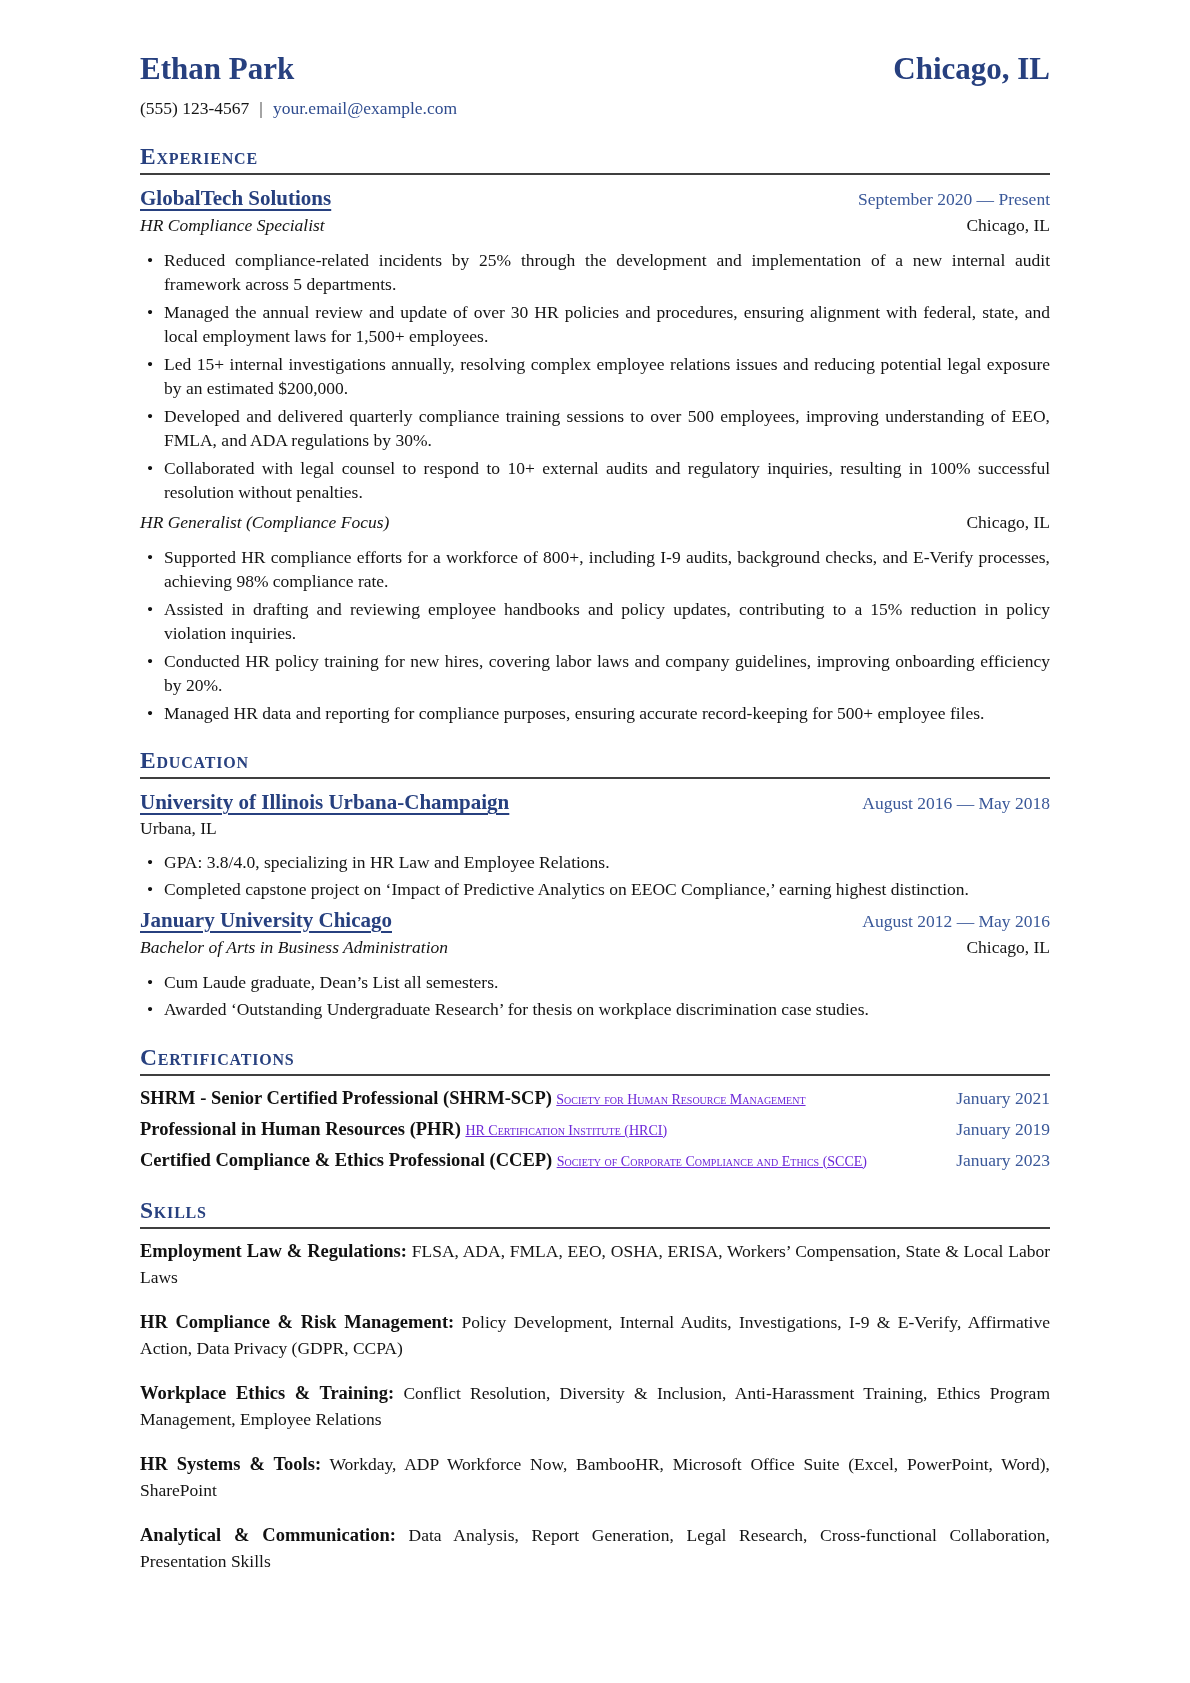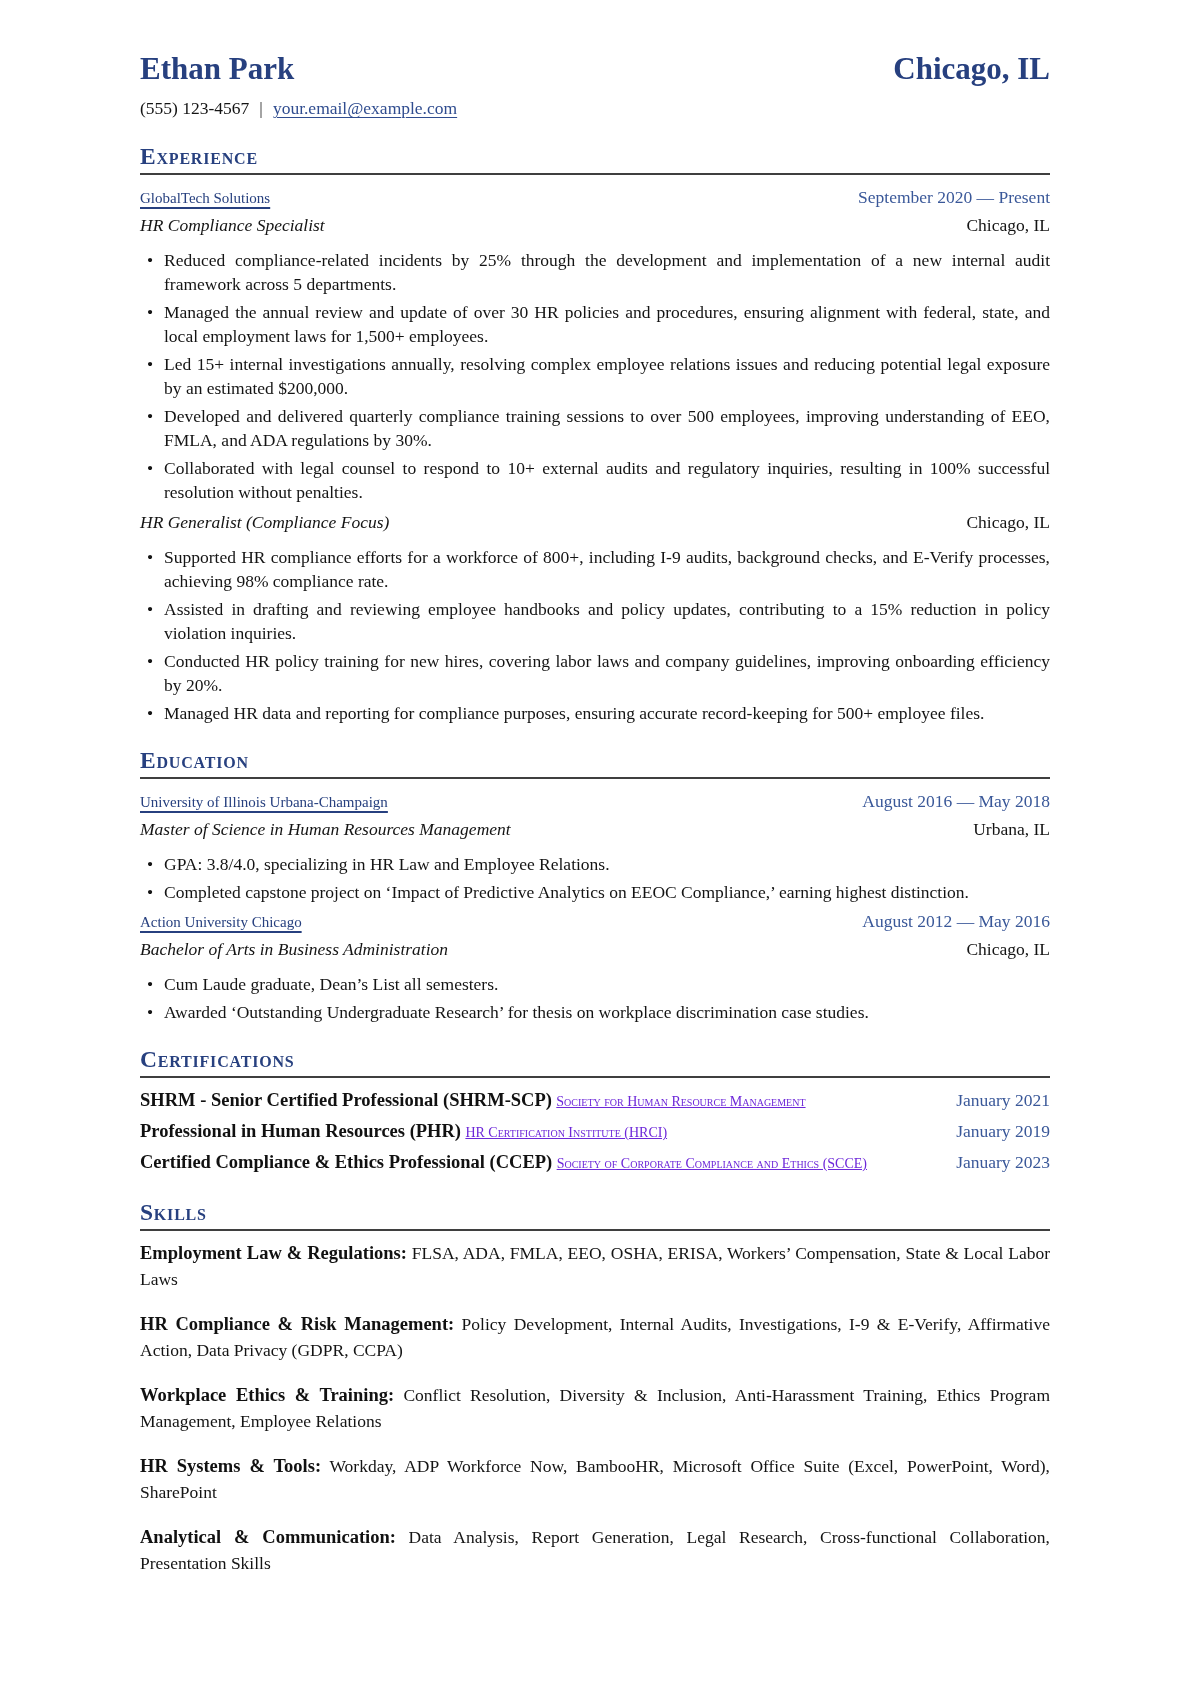--- a/index.html
+++ b/index.html
@@ -14,35 +14,35 @@
     font-size:17.5px;
     line-height:24.5px;
   }
   .head-row { display:flex; justify-content:space-between; align-items:baseline; }
   .name, .head-loc {
     font-size:31px; font-weight:bold; color:#27407f; line-height:38px;
   }
   .contact { margin-top:8px; font-size:17.5px; color:#141414; }
   .contact .sep { margin:0 10px; color:#333333; }
   .email {
-    color:#2f4c8f; text-decoration:underline; cursor:pointer;
+    color:#2f4c8f; cursor:pointer;
     text-underline-offset:3px; text-decoration-thickness:1px;
   }
 
   .section { margin-top:21px; }
   .sec-title {
     font-size:23.5px; font-weight:bold; color:#27407f;
     font-variant:small-caps; letter-spacing:0.8px; line-height:28px;
   }
   .sec-rule { border-bottom:2px solid #3f3f3f; margin-top:3px; margin-bottom:9px; }
 
   .entry { margin-top:2px; }
   .row { display:flex; justify-content:space-between; align-items:baseline; }
   .org {
-    font-size:15px; font-weight:normal; color:#27407f;
+    font-size:21px; font-weight:bold; color:#27407f;
     text-decoration:underline; text-underline-offset:4px;
     text-decoration-thickness:1.5px; cursor:pointer; line-height:28px;
   }
   .dates { font-size:17.5px; color:#3a5899; white-space:nowrap; }
   .role { font-style:italic; font-size:17.5px; line-height:27px; }
   .place { font-size:17.5px; }
 
   ul.bullets { margin:9px 0 4px 0; padding:0; list-style:none; }
   ul.bullets li {
     position:relative; padding-left:24px; margin-bottom:3px;
@@ -116,32 +116,31 @@
   <div class="section">
     <div class="sec-title">Education</div>
     <div class="sec-rule"></div>
 
     <div class="entry">
       <div class="row">
         <a class="org">University of Illinois Urbana-Champaign</a>
         <div class="dates">August 2016 — May 2018</div>
       </div>
       <div class="row">
-        <div class="role">Master of Science in Human Resources Management</div>
         <div class="place">Urbana, IL</div>
       </div>
       <ul class="bullets">
         <li>GPA: 3.8/4.0, specializing in HR Law and Employee Relations.</li>
         <li>Completed capstone project on ‘Impact of Predictive Analytics on EEOC Compliance,’ earning highest distinction.</li>
       </ul>
     </div>
 
     <div class="entry">
       <div class="row">
-        <a class="org">Action University Chicago</a>
+        <a class="org">January University Chicago</a>
         <div class="dates">August 2012 — May 2016</div>
       </div>
       <div class="row">
         <div class="role">Bachelor of Arts in Business Administration</div>
         <div class="place">Chicago, IL</div>
       </div>
       <ul class="bullets">
         <li>Cum Laude graduate, Dean’s List all semesters.</li>
         <li>Awarded ‘Outstanding Undergraduate Research’ for thesis on workplace discrimination case studies.</li>
       </ul>

